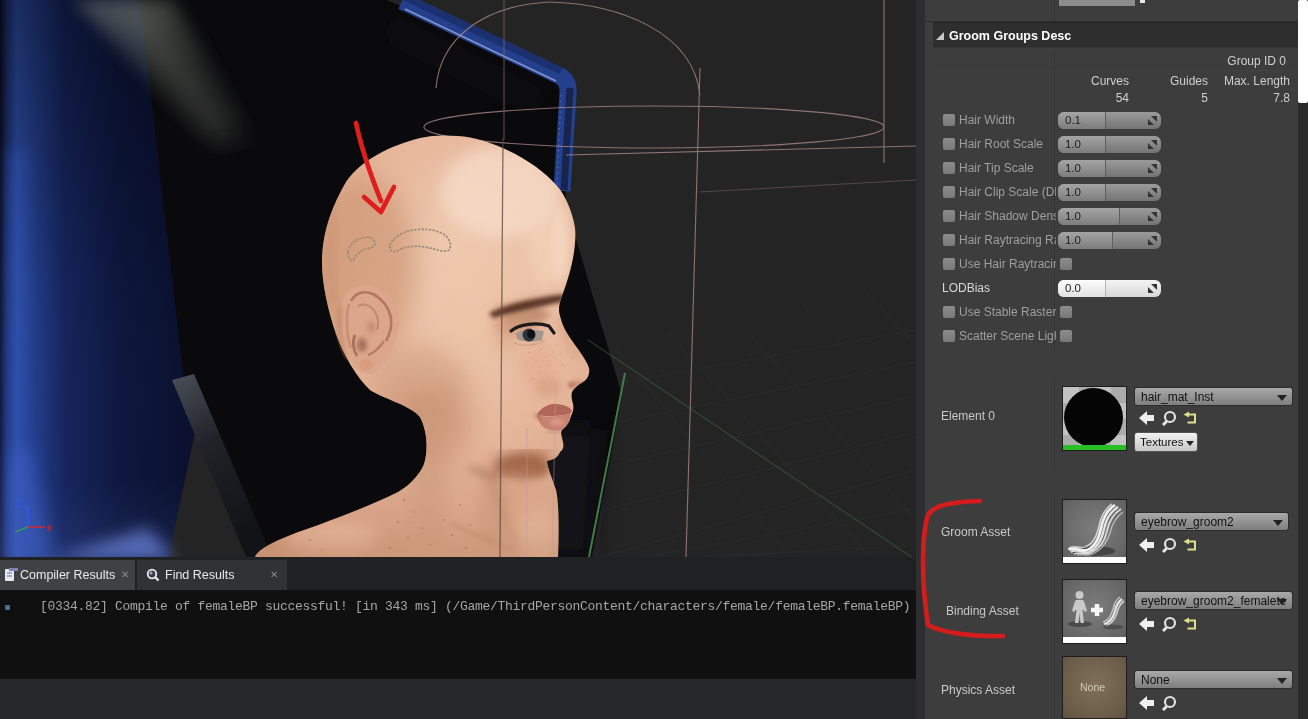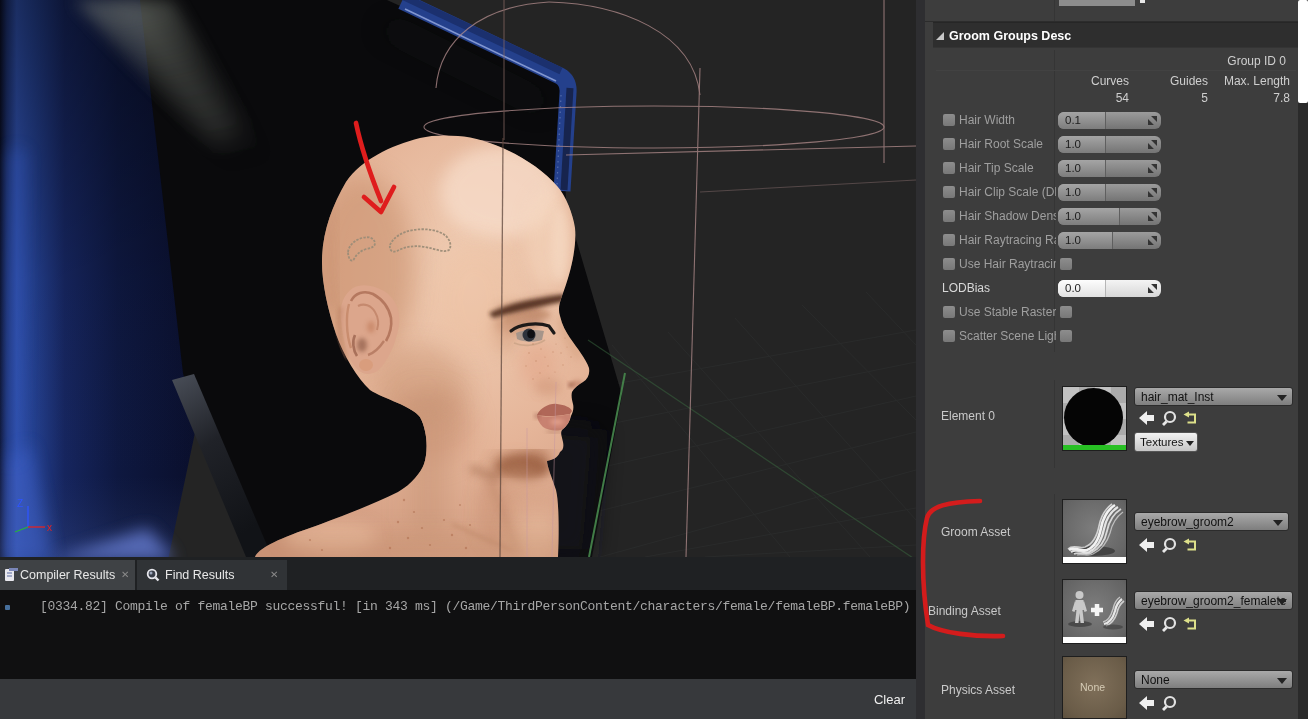--- a/index.html
+++ b/index.html
@@ -342,23 +342,20 @@
           <line x1="10.5" y1="10.5" x2="13.5" y2="13.5" stroke="#e8e8ee" stroke-width="2.4"></line>
         </svg>
         <span class="tabtxt" style="left:28px">Find Results</span>
         <span class="tabx" style="left:133px">✕</span>
       </div>
     </div>
     <div id="logbody">
       <div id="logdot"></div>
       <div id="logline">[0334.82] Compile of femaleBP successful! [in 343 ms] (/Game/ThirdPersonContent/characters/female/femaleBP.femaleBP)</div>
     </div>
-    <div id="logfoot">
-        <span id="clearbtn">Clear</span>
-      </div>
   </div>
 
   <div id="det" class="abs">
     <div class="lborder"></div>
     <div class="vsplit" style="left:138px; top:0; height:22px;"></div>
 
     <div class="abs" style="left:143px; top:0; width:76px; height:6px; background:#8d8d8d;"></div>
     <div class="abs" style="left:224px; top:0; width:5px; height:3px; background:#e8e8e8;"></div>
     <div class="abs" style="left:9px; top:21px; width:383px; height:1px; background:#2c2c2c;"></div>
 
@@ -508,21 +505,21 @@
         <span class="cv">eyebrow_groom2</span>
         <span class="ca"></span>
       </div>
     <svg class="abs" style="left:222px; top:536px" width="80" height="18" viewBox="0 0 80 18">
       <path d="M1,9 L9,2 L9,6 L16,6 L16,12 L9,12 L9,16 Z" fill="#efefef"></path>
       <circle cx="32" cy="8" r="5" fill="none" stroke="#e2e2e2" stroke-width="2.2"></circle>
       <line x1="28.5" y1="12.5" x2="25" y2="16" stroke="#e8e8e8" stroke-width="2.8"></line>
       <path d="M50,5.5 L57,5.5 L57,13.5 L49.5,13.5" fill="none" stroke="#dde08a" stroke-width="2"></path>
       <path d="M51,2.5 L45.5,5.5 L51,8.5 Z" fill="#dde08a"></path>
     </svg>
-    <div class="lbl" style="left:12px; top:604px; color:#c9c9c9">Binding Asset</div>
+    <div class="lbl" style="left:30px; top:604px; color:#c9c9c9">Binding Asset</div>
     <div class="thumb" style="top:579px;">
       <svg width="63" height="63" viewBox="0 0 63 63">
         <rect width="63" height="63" fill="url(#gbg)"></rect>
         <ellipse cx="17" cy="44" rx="12" ry="3" fill="#3a3a3a" opacity="0.7"></ellipse>
         <g fill="#c9c9c9">
           <circle cx="16.5" cy="15" r="4"></circle>
           <path d="M12.5,20 L20.5,20 L21,30 L19.5,30 L21,43 L17.5,43 L16.5,33 L15.5,43 L12,43 L13.5,30 L12,30 Z"></path>
           <path d="M12,21 L9,31 L11.5,32 L14,24 Z"></path>
           <path d="M21,21 L24,31 L21.5,32 L19,24 Z"></path>
         </g>

